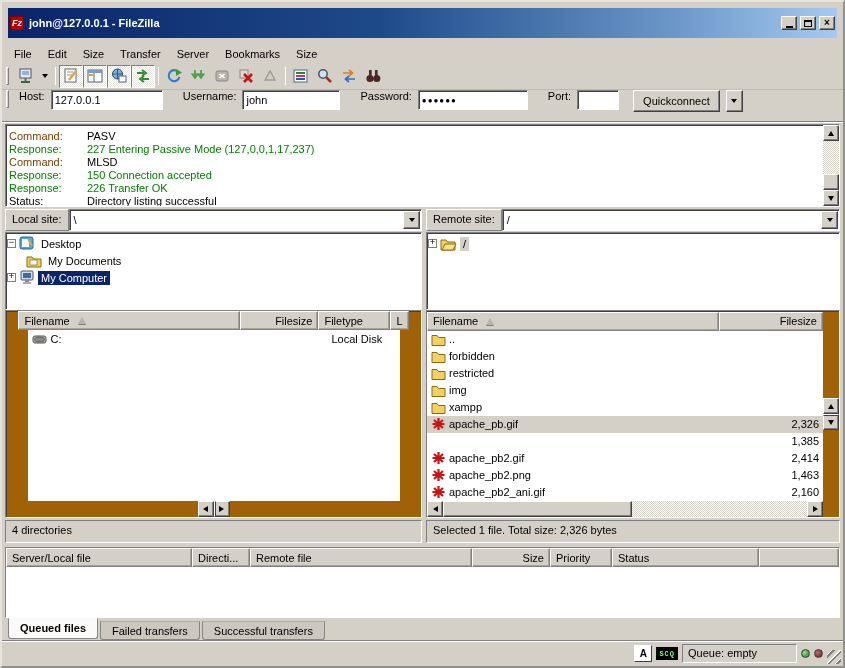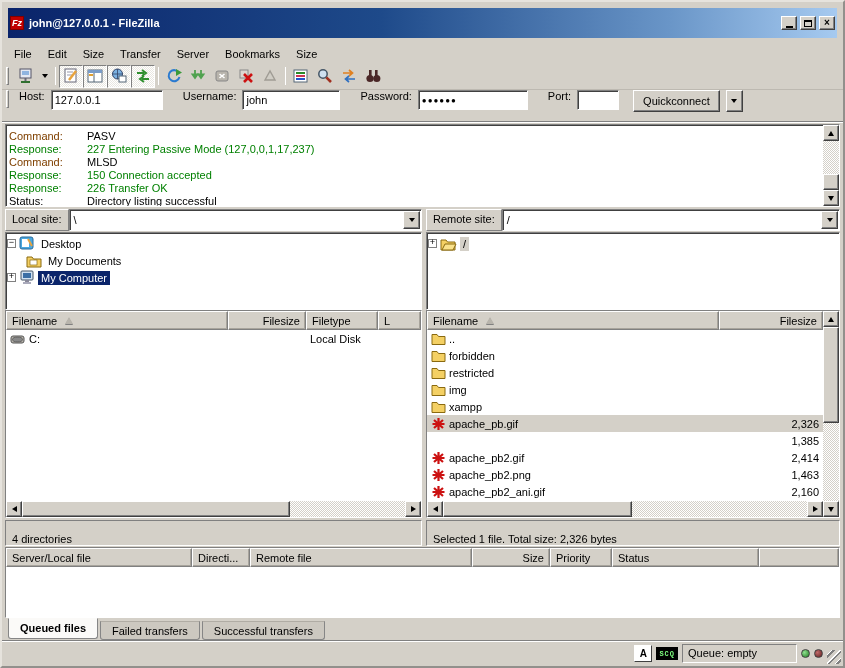--- a/index.html
+++ b/index.html
@@ -105,38 +105,38 @@
   .indent { width:16px; flex:none; }
   .expander { width:9px; height:9px; flex:none; background:#fff; border:1px solid #808080;
     font-size:9px; line-height:7px; text-align:center; font-family:"Liberation Mono",monospace; }
   .tree-label { padding:1px 3px; }
   .tree-label.sel-active { background:#0a246a; color:#fff; }
   .tree-label.sel-inactive { background:#d4d0c8; }
 
   
   .listrow { height:208px; }
   .listwrap { border:1px solid; border-color:#808080 #fff #fff #808080; box-shadow:inset 1px 1px 0 #404040;
-    background:#14b8a6; display:flex; flex-direction:column; overflow:hidden; }
+    background:#a16207; display:flex; flex-direction:column; overflow:hidden;align-items:center; }
   .pane-l .listwrap, .pane-r .listwrap { flex:1; }
   .lheader { height:19px; display:flex; flex:none; }
   .col-h { background:#d4d0c8; border:1px solid; border-color:#fff #808080 #808080 #fff;
     box-shadow:inset -1px -1px 0 #a8a49c; padding:2px 5px; display:flex; align-items:center;
     white-space:nowrap; overflow:hidden; }
   .col-h.num { justify-content:flex-end; }
   .sort-asc { width:0; height:0; border-left:4px solid transparent; border-right:4px solid transparent;
     border-bottom:7px solid #b8b4ac; margin-left:8px; filter:drop-shadow(0 1px 0 #808080); }
   .lbody { flex:1; overflow:hidden; background:#fff; }
   .lrow { height:17px; display:flex; align-items:center; white-space:nowrap; }
   .lrow.selected { background:#d4d0c8; }
   .cell { overflow:hidden; display:flex; align-items:center; gap:3px; padding:0 4px; height:17px; }
   .cell.num { justify-content:flex-end; }
 
   .statrow { height:23px; margin-top:2px; }
   .status-panel { border:1px solid; border-color:#808080 #fff #fff #808080;
-    padding:12px 6px; white-space:nowrap; overflow:hidden; background:#d4d0c8; }
+    padding:3px 6px; white-space:nowrap; overflow:hidden; background:#d4d0c8; }
 
   
   .queue { margin:4px 3px 0 3px; display:flex; flex-direction:column; flex:1; min-height:60px;
     border:1px solid; border-color:#808080 #fff #fff #808080; box-shadow:inset 1px 1px 0 #404040; background:#fff; }
   .tabs { height:22px; display:flex; align-items:flex-end; padding:7px 0 0 6px; gap:2px; }
   .tab { padding:3px 11px; background:#ccc8c0; border:1px solid #868686; border-top:1px solid #b0aca4;
     border-radius:0 0 3px 3px; height:19px; }
   .tab.active { background:#fbfaf8; font-weight:bold; height:21px; border-top-color:#fbfaf8; position:relative; top:-1px; }
 
   

